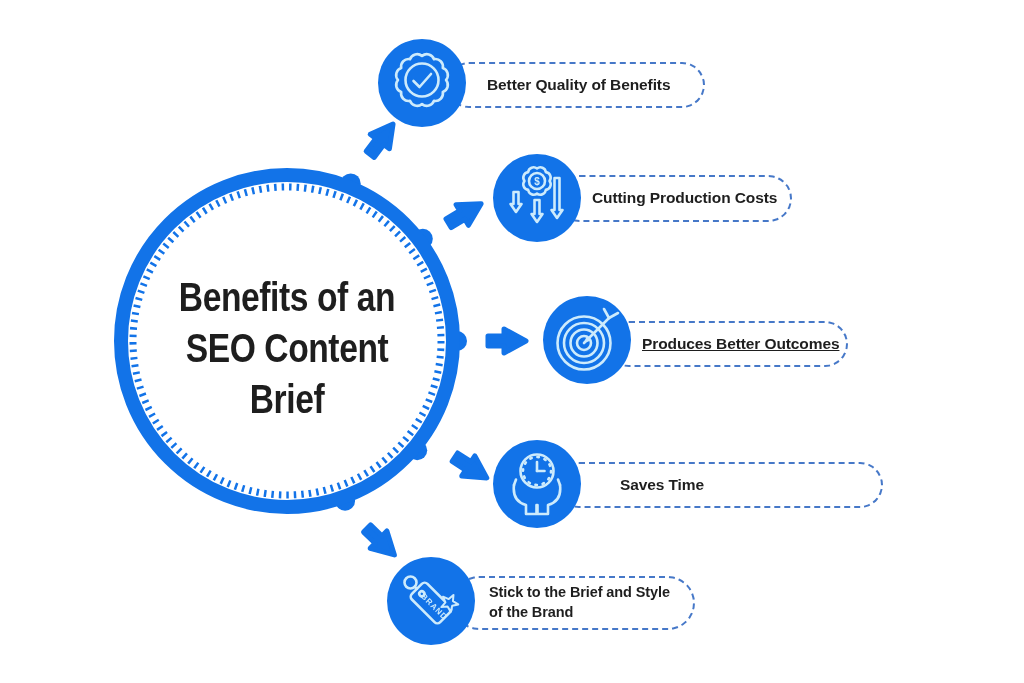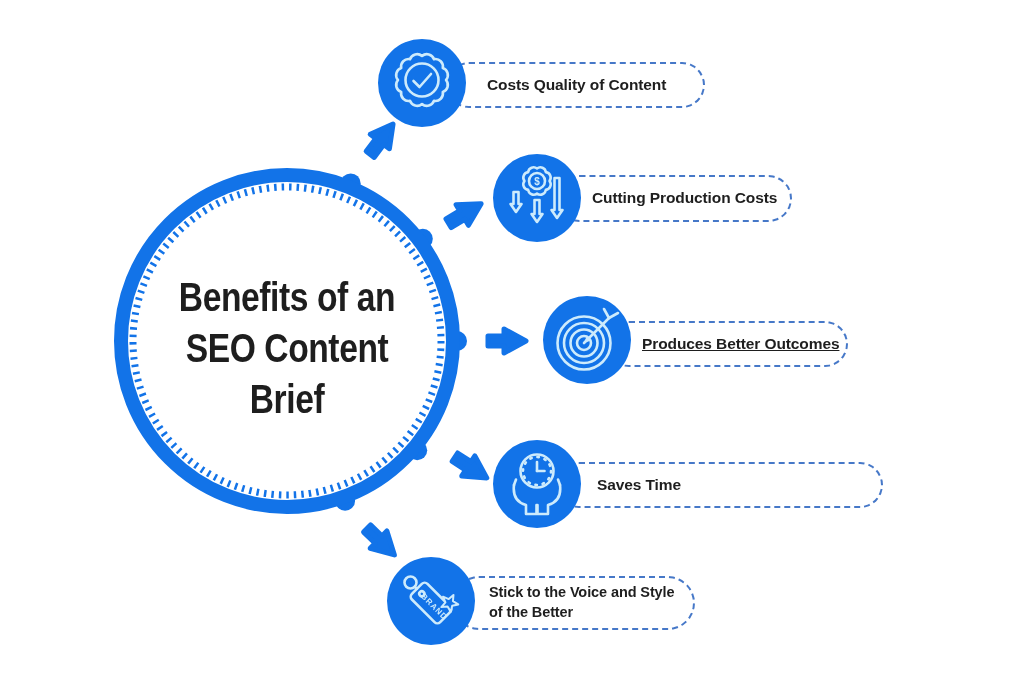--- a/index.html
+++ b/index.html
@@ -42,21 +42,21 @@
   .pill .label{
     font-size:15.5px;font-weight:700;color:var(--text);letter-spacing:-0.1px;line-height:1.35;
   }
   .pill-1{left:446px;top:62px;width:259px;height:46px;}
   .pill-1 .label{padding-left:39px;}
   .pill-2{left:556px;top:175px;width:236px;height:47px;}
   .pill-2 .label{padding-left:34px;}
   .pill-3{left:606px;top:321px;width:242px;height:46px;}
   .pill-3 .label{padding-left:34px;text-decoration:underline;}
   .pill-4{left:556px;top:462px;width:327px;height:46px;}
-  .pill-4 .label{padding-left:39px;}
+  .pill-4 .label{padding-left:39px;margin-left:23px;}
   .pill-5{left:452px;top:576px;width:243px;height:54px;}
   .pill-5 .label{padding-left:35px;padding-right:12px;font-size:14.5px;}
   .icon-1{left:378px;top:39px;}
   .icon-2{left:493px;top:154px;}
   .icon-3{left:543px;top:296px;}
   .icon-4{left:493px;top:440px;}
   .icon-5{left:387px;top:557px;}
 </style>
 </head>
 <body>
@@ -88,33 +88,33 @@
       <path class="arrow" d="M -18 -5 H -2 V -12 L 20 0 L -2 12 V 5 H -18 Z"></path>
     </g>
     <g transform="translate(380,541) rotate(44)">
       <path class="arrow" d="M -18 -5 H -2 V -12 L 20 0 L -2 12 V 5 H -18 Z"></path>
     </g>
   </svg>
 
   <div class="title">Benefits of an SEO Content Brief</div>
 
   <div class="pill pill-1">
-    <div class="label">Costs Quality of Content</div>
+    <div class="label">Better Quality of Benefits</div>
   </div>
   <div class="pill pill-2">
     <div class="label">Cutting Production Costs</div>
   </div>
   <div class="pill pill-3">
     <div class="label">Produces Better Outcomes</div>
   </div>
   <div class="pill pill-4">
     <div class="label">Saves Time</div>
   </div>
   <div class="pill pill-5">
-    <div class="label">Stick to the Voice and Style of the Better</div>
+    <div class="label">Stick to the Brief and Style of the Brand</div>
   </div>
 
   <div class="icon-circle icon-1">
     <svg viewBox="0 0 88 88">
       <path class="ic" d="M68 41 A7.5 7.5 0 0 1 64.8 53 A7.5 7.5 0 0 1 56 61.8 A7.5 7.5 0 0 1 44 65 A7.5 7.5 0 0 1 32 61.8 A7.5 7.5 0 0 1 23.2 53 A7.5 7.5 0 0 1 20 41 A7.5 7.5 0 0 1 23.2 29 A7.5 7.5 0 0 1 32 20.2 A7.5 7.5 0 0 1 44 17 A7.5 7.5 0 0 1 56 20.2 A7.5 7.5 0 0 1 64.8 29 A7.5 7.5 0 0 1 68 41 Z"></path>
       <circle class="ic" cx="44" cy="41" r="16.5"></circle>
       <path class="ic" d="M35.5 42 L41.5 48 L53 35"></path>
     </svg>
   </div>
 

